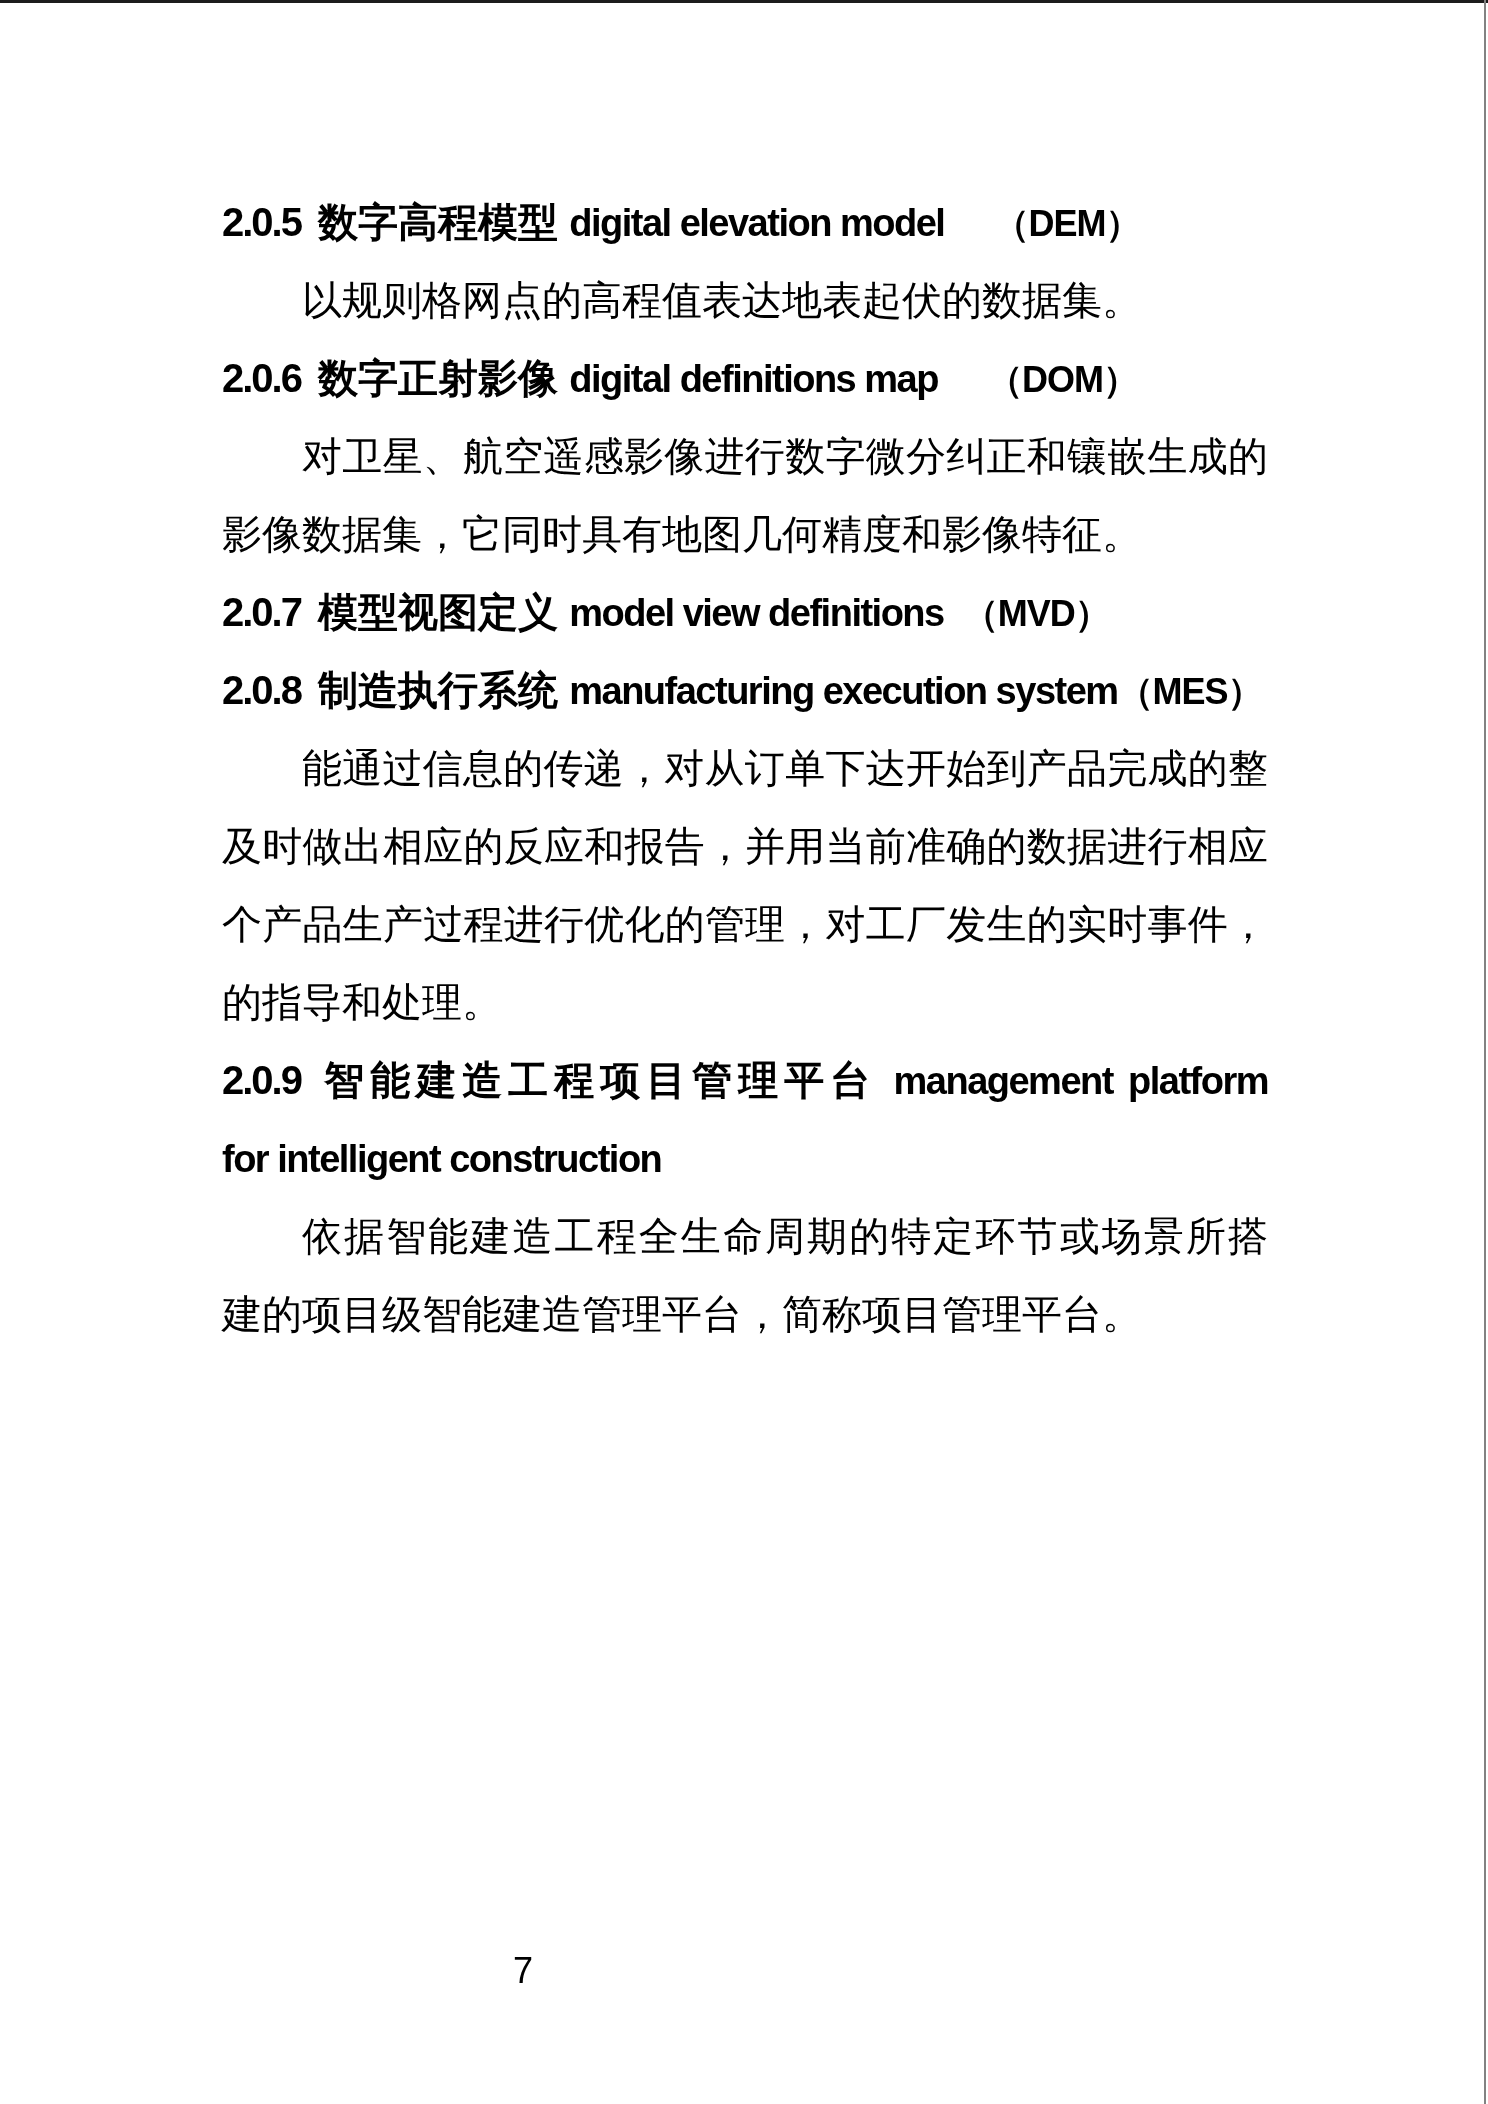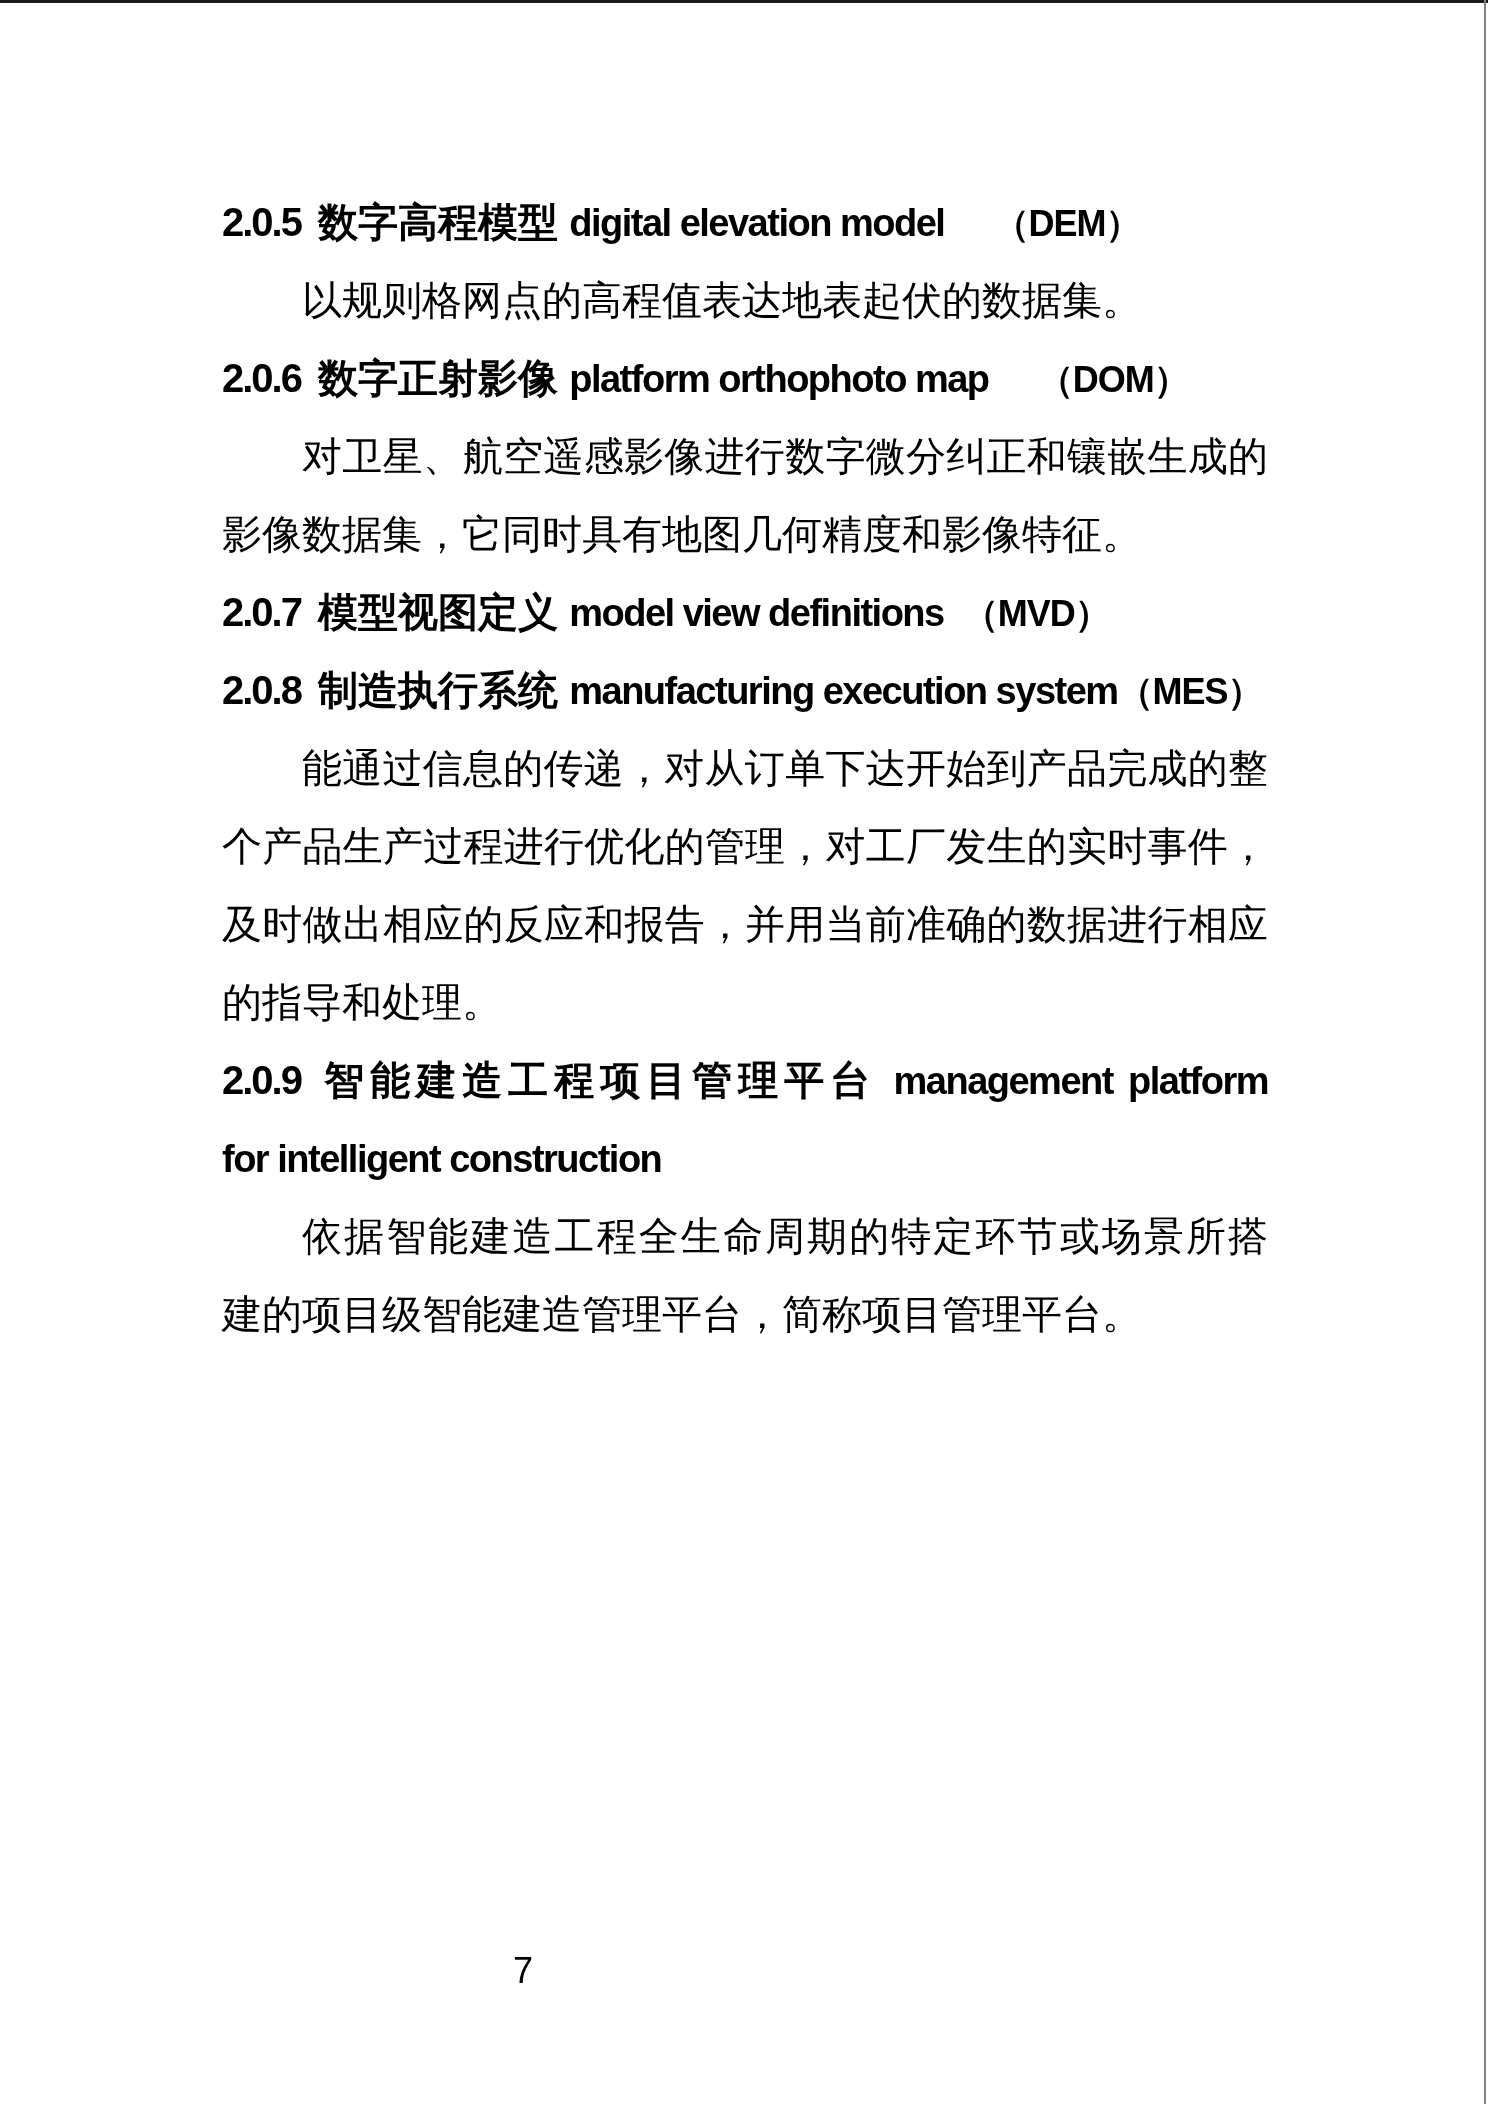--- a/index.html
+++ b/index.html
@@ -54,21 +54,21 @@
       <span class="abbr gap">（DEM）</span>
     </div>
 
     <div class="line body-text indent">
       <span>以规则格网点的高程值表达地表起伏的数据集。</span>
     </div>
 
     <div class="line heading">
       <span class="h-num">2.0.6</span>
       <span class="h-zh">数字正射影像</span>
-      <span class="h-en">platform orthophoto map</span>
+      <span class="h-en">digital definitions map</span>
       <span class="abbr gap">（DOM）</span>
     </div>
 
     <div class="line body-text indent fill">
       <span>对卫星、航空遥感影像进行数字微分纠正和镶嵌生成的</span>
     </div>
 
     <div class="line body-text">
       <span>影像数据集，它同时具有地图几何精度和影像特征。</span>
     </div>
@@ -85,25 +85,25 @@
       <span class="h-num">2.0.8</span>
       <span class="h-zh">制造执行系统</span>
       <span class="h-en">manufacturing execution system</span><span class="abbr tight">（MES）</span>
     </div>
 
     <div class="line body-text indent fill">
       <span>能通过信息的传递，对从订单下达开始到产品完成的整</span>
     </div>
 
     <div class="line body-text fill">
-      <span>个产品生产过程进行优化的管理，对工厂发生的实时事件，</span>
+      <span>及时做出相应的反应和报告，并用当前准确的数据进行相应</span>
     </div>
 
     <div class="line body-text fill">
-      <span>及时做出相应的反应和报告，并用当前准确的数据进行相应</span>
+      <span>个产品生产过程进行优化的管理，对工厂发生的实时事件，</span>
     </div>
 
     <div class="line body-text">
       <span>的指导和处理。</span>
     </div>
 
     <div class="line heading fill">
       <span class="h-num">2.0.9</span>
       <span class="h-zh">智能建造工程项目管理平台</span>
       <span class="h-en">management platform</span>

